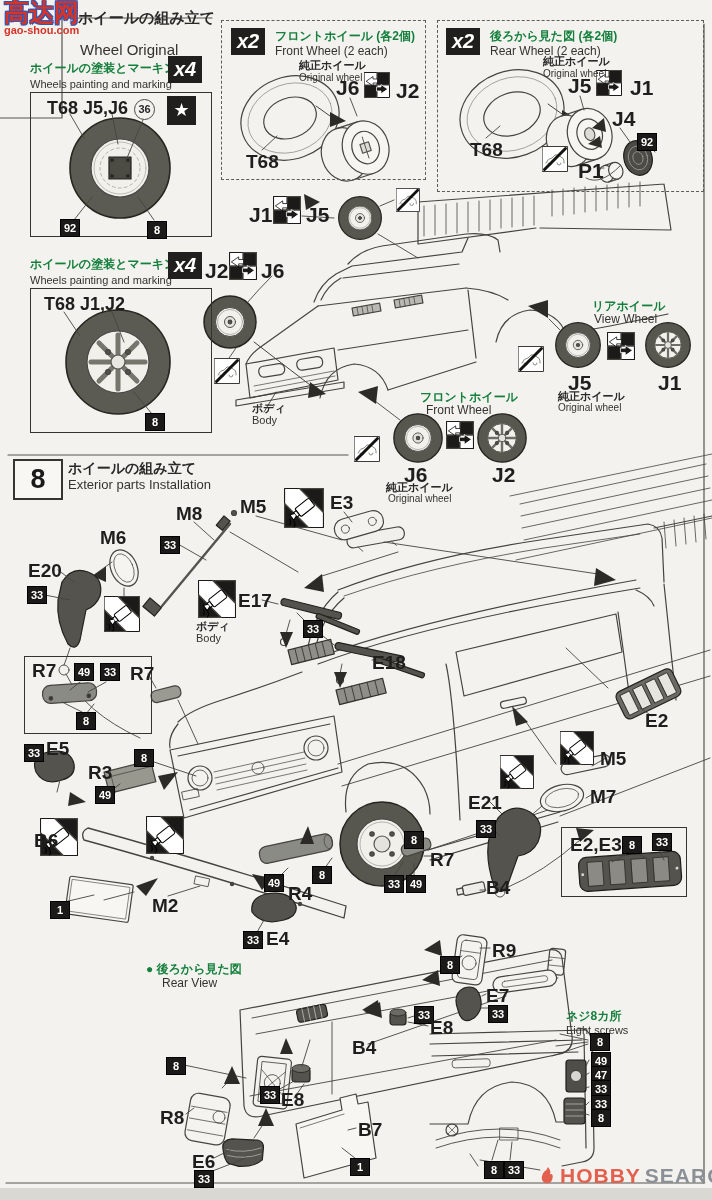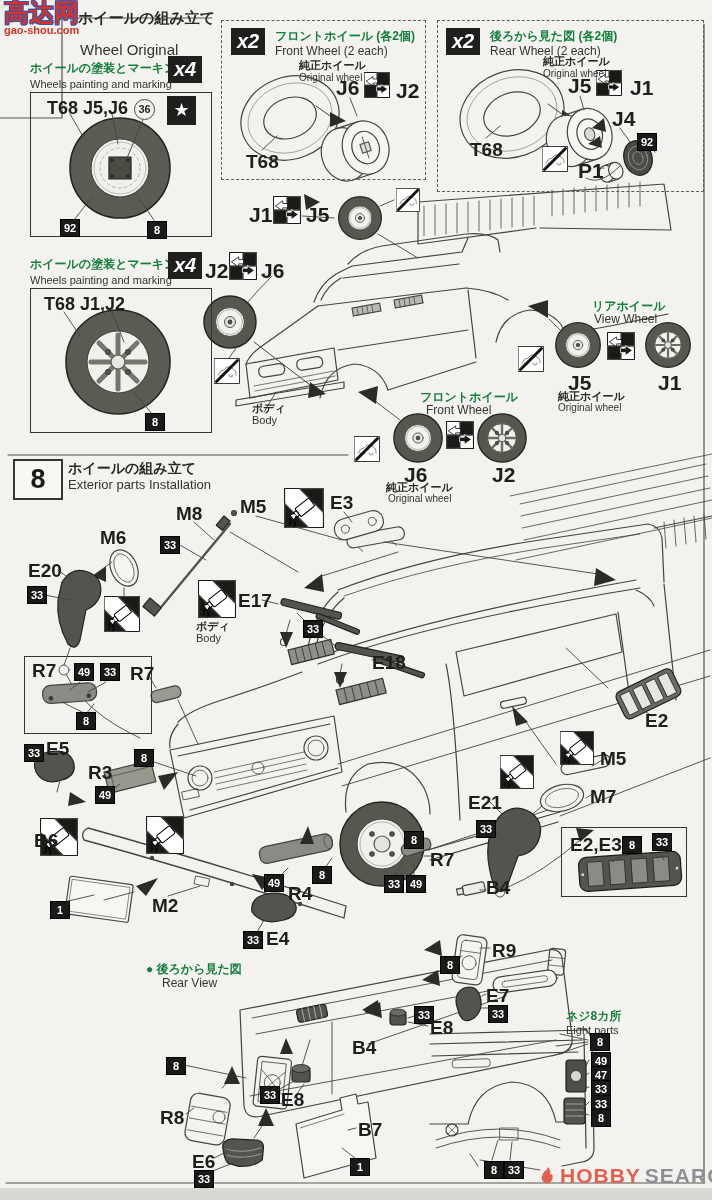--- a/index.html
+++ b/index.html
@@ -650,21 +650,21 @@
 <div class="abs pl" style="left:430px;top:1018px">E8</div>
 <span class="abs badge" style="left:260px;top:1086px">33</span>
 <div class="abs pl" style="left:281px;top:1090px">E8</div>
 <div class="abs pl" style="left:160px;top:1108px">R8</div>
 <div class="abs pl" style="left:192px;top:1152px">E6</div>
 <span class="abs badge" style="left:194px;top:1170px">33</span>
 <div class="abs pl" style="left:358px;top:1120px">B7</div>
 <span class="abs badge" style="left:350px;top:1158px">1</span>
 
 <div class="abs jps" style="left:566px;top:1010px">ネジ8カ所</div>
-<div class="abs en" style="left:566px;top:1024px;font-size:11px">Eight parts</div>
+<div class="abs en" style="left:566px;top:1024px;font-size:11px">Eight screws</div>
 <span class="abs badge" style="left:590px;top:1033px">8</span>
 <span class="abs badge" style="left:591px;top:1052px">49</span>
 <span class="abs badge" style="left:591px;top:1066px">47</span>
 <span class="abs badge" style="left:591px;top:1080px">33</span>
 <span class="abs badge" style="left:591px;top:1095px">33</span>
 <span class="abs badge" style="left:591px;top:1109px">8</span>
 <span class="abs badge" style="left:484px;top:1161px">8</span>
 <span class="abs badge" style="left:504px;top:1161px">33</span>
 
 <div class="abs" style="left:540px;top:1164px;display:flex;align-items:center;gap:4px">

